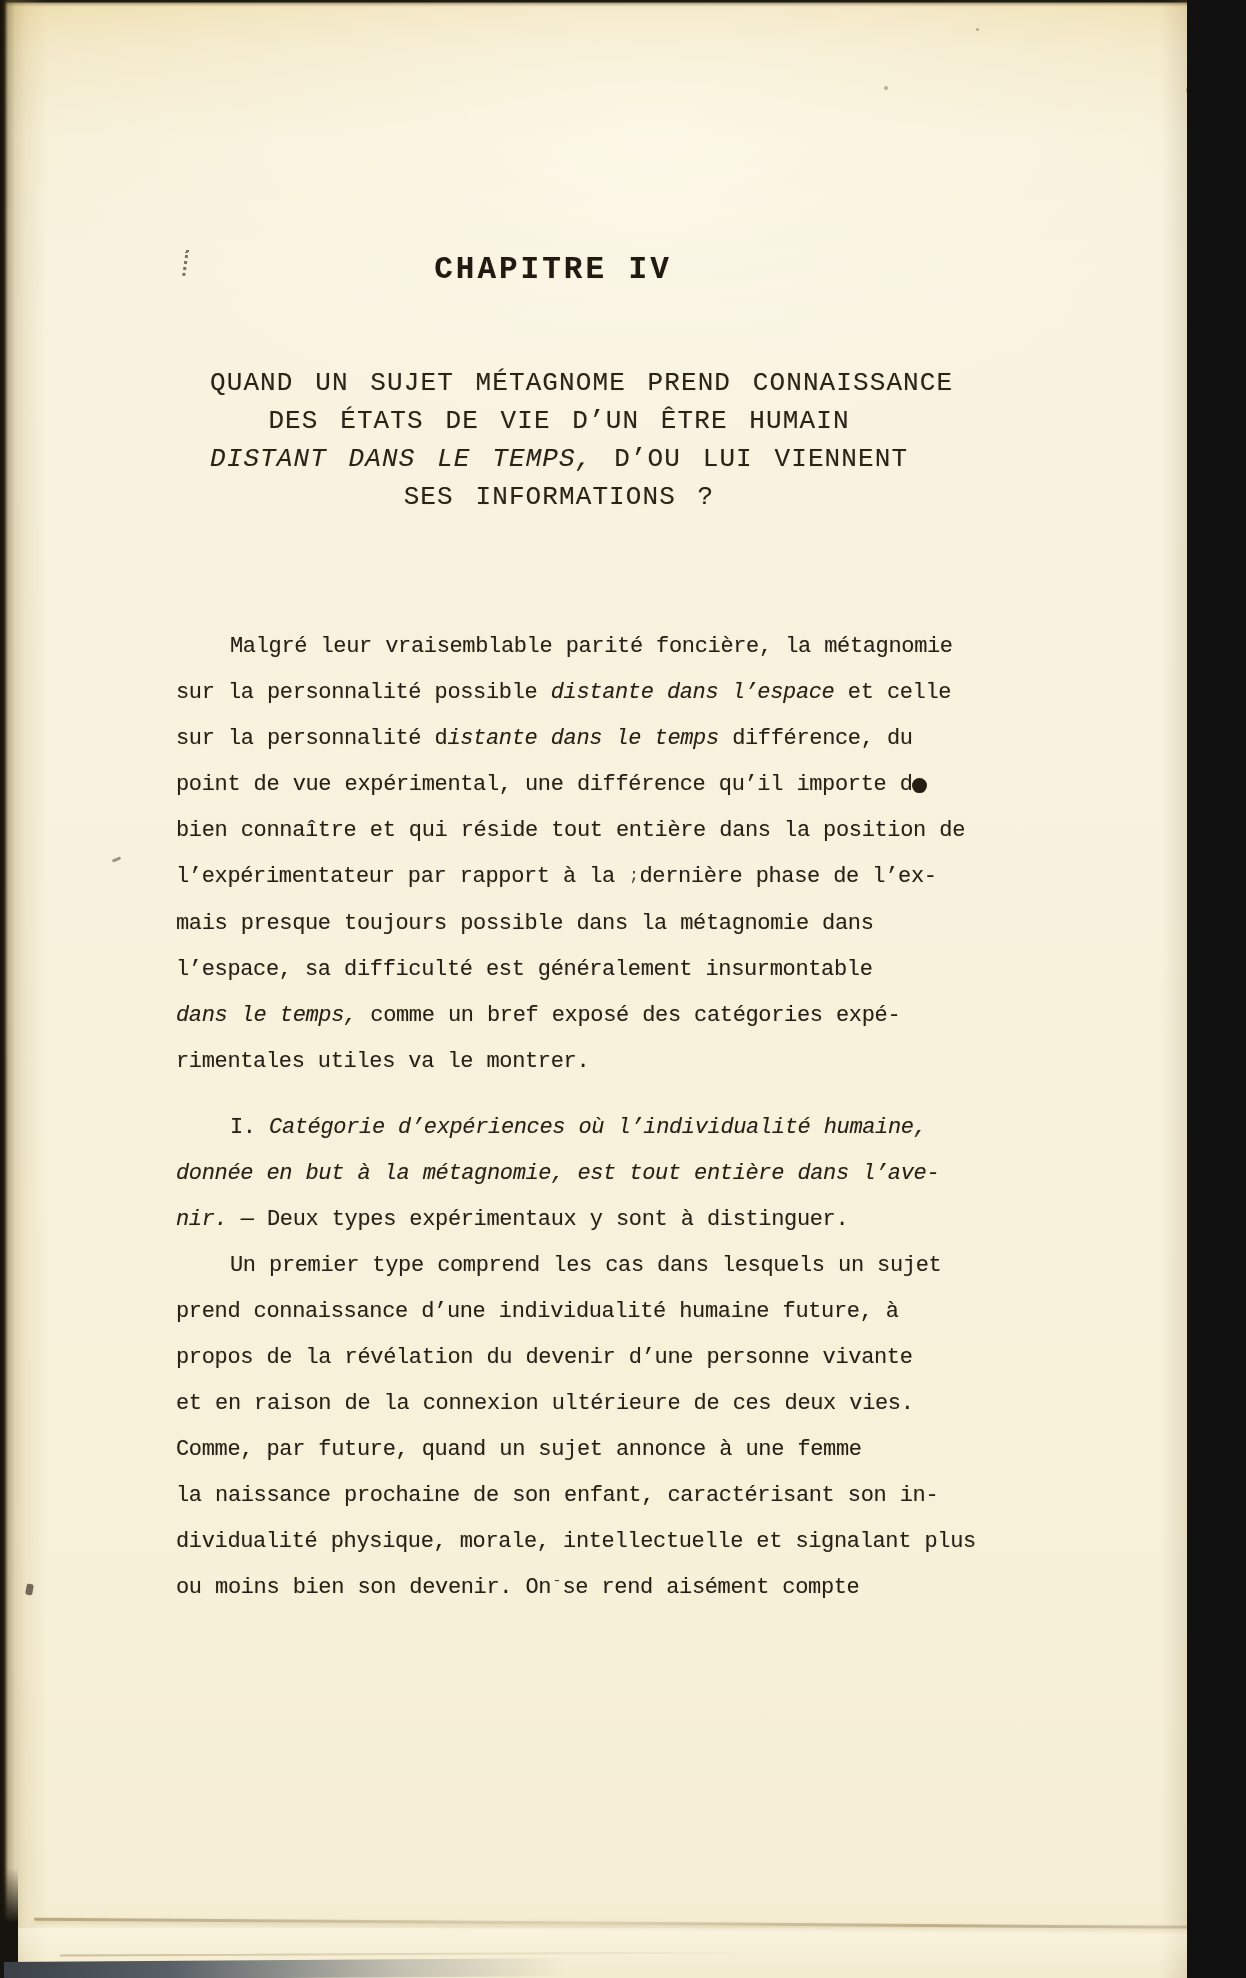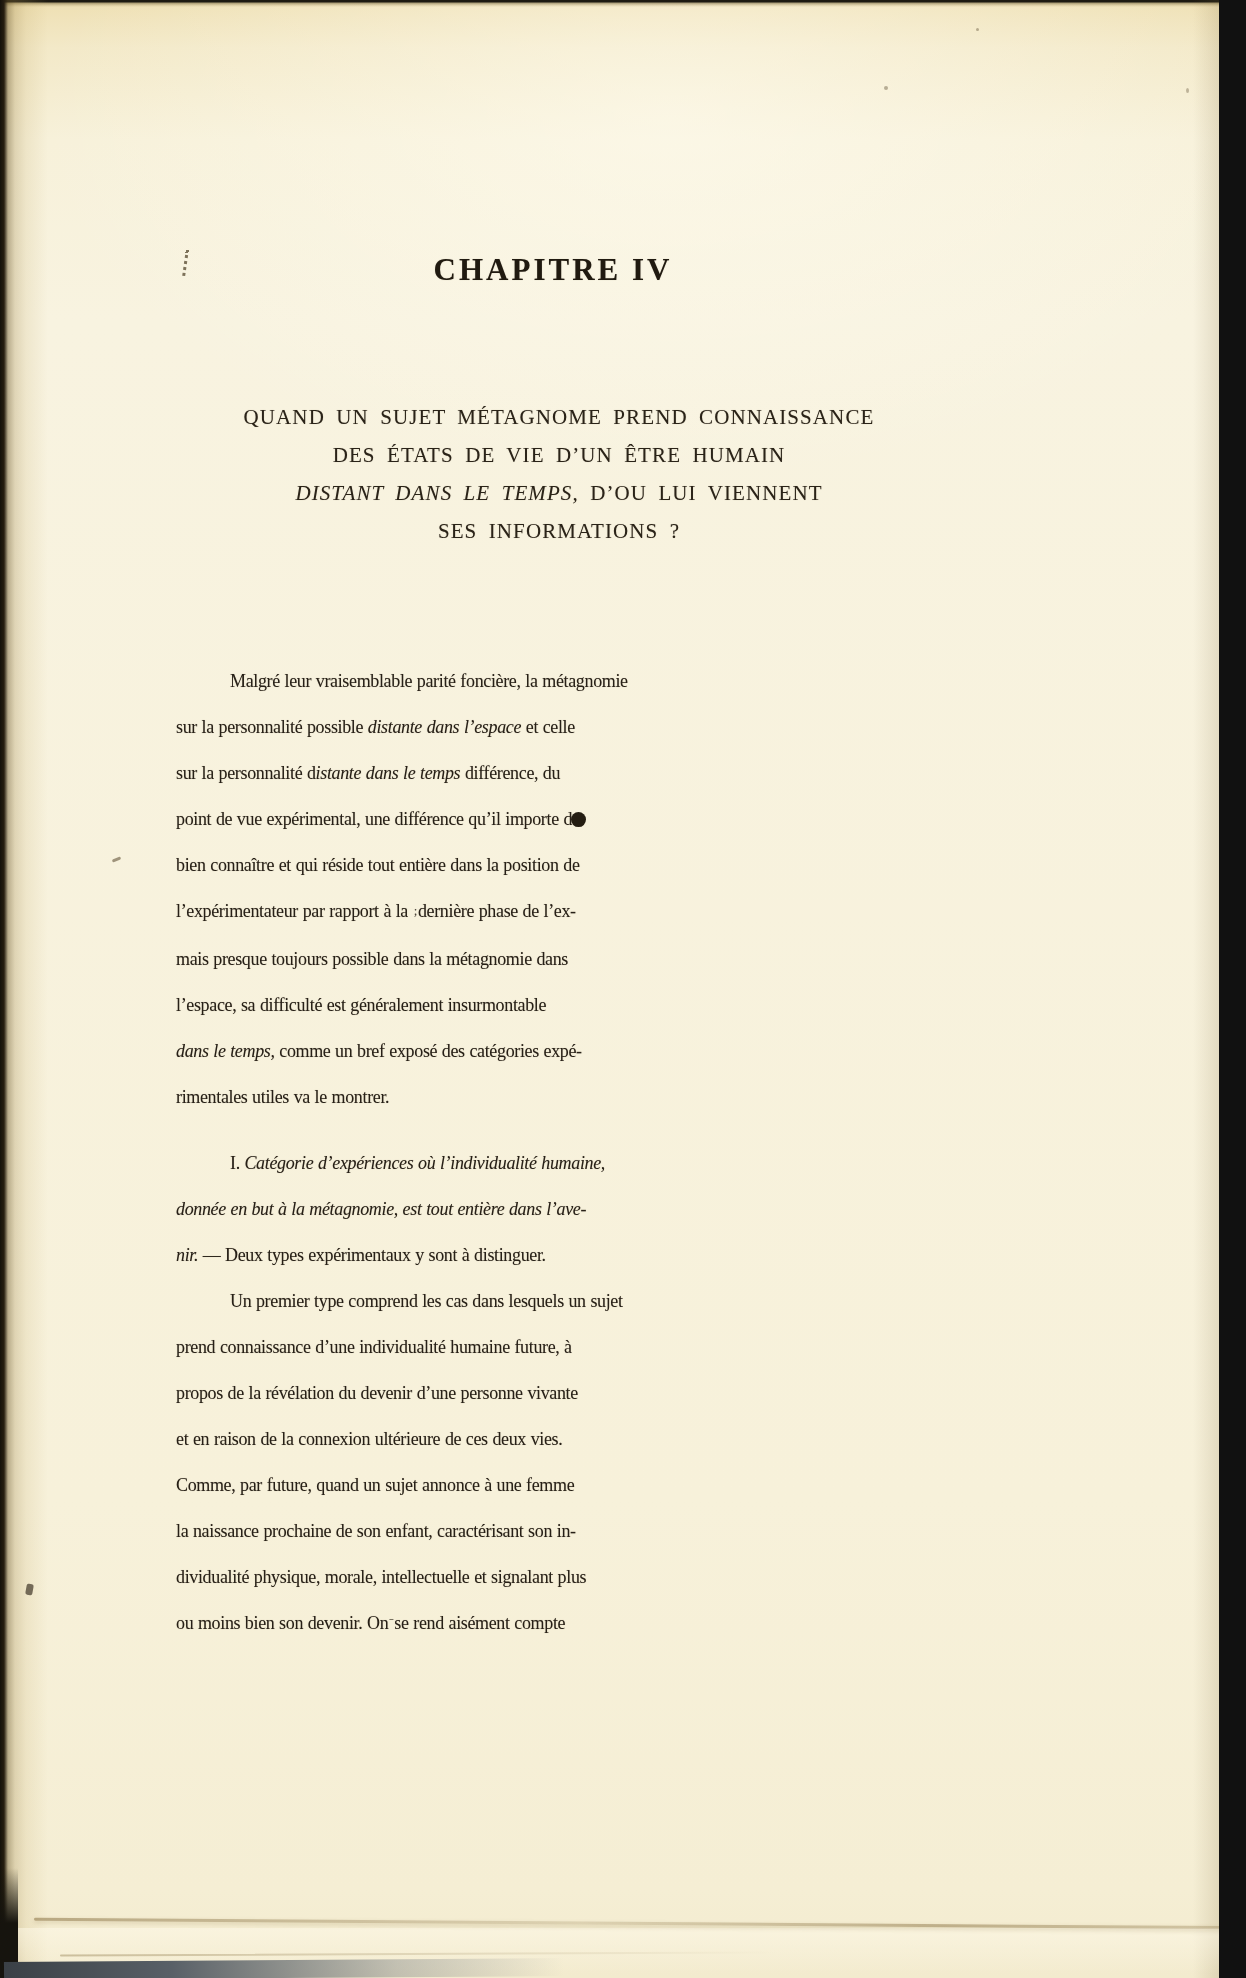--- a/index.html
+++ b/index.html
@@ -1,26 +1,25 @@
 <!DOCTYPE html>
 <html><head>
 <meta charset="utf-8">
 <style>
   html,body{margin:0;padding:0;background:#111;}
   .page{
     position:relative;
     width:1187px;height:1978px;
     margin:0;
     overflow:hidden;
-    font-family:Liberation Serif, serif;
+    font-family:Liberation Mono, monospace;
     color:#272017;
     background:
       radial-gradient(ellipse 900px 520px at 55% 6%, rgba(255,252,240,.55), transparent 70%),
       linear-gradient(180deg,#eedfb2 0px,#f3e9c8 48px,#f7f1da 140px,#f8f3e0 320px,#f7f1da 1500px,#f5eed4 1890px,#f3ebce 1978px);
-    padding-left: 32px;
   }
   .edge-top{position:absolute;left:0;top:0;width:100%;height:7px;
     background:linear-gradient(180deg,#1d1a12 0,#1d1a12 2px,rgba(110,95,55,.55) 3px,rgba(150,130,80,.25) 5px,rgba(150,130,80,0) 7px);}
   .edge-left{position:absolute;left:0;top:0;width:48px;height:100%;
     background:linear-gradient(90deg,#14110a 0,#261e10 4px,rgba(108,88,40,.45) 8px,rgba(160,135,75,.28) 15px,rgba(190,165,100,.16) 26px,rgba(200,175,110,0) 48px);}
   .edge-right{position:absolute;right:0;top:0;width:26px;height:100%;
     background:linear-gradient(270deg,rgba(120,100,55,.16),rgba(120,100,55,0));}
   .bottom-wave{position:absolute;left:34px;top:1922px;width:1212px;height:3px;border-radius:3px;
     background:linear-gradient(90deg,rgba(125,100,50,.5),rgba(125,100,50,.2) 45%,rgba(125,100,50,.45) 75%,rgba(125,100,50,.28));
     transform:rotate(.4deg);box-shadow:0 2px 4px rgba(140,115,60,.25);}
@@ -35,24 +34,24 @@
     transform:rotate(-.4deg);}
   .speck{position:absolute;background:#55452a;opacity:.55;}
   .speck.squiggle{width:0;height:26px;border-left:3px dotted #4a3c22;background:none;opacity:.7;transform:rotate(8deg);}
   .speck.dash{width:9px;height:3px;border-radius:2px;transform:rotate(-22deg);}
   .speck.blob{width:7px;height:11px;border-radius:2px;transform:rotate(10deg);opacity:.7;}
   .speck.dot{border-radius:50%;}
 
   .content{position:absolute;left:176px;top:252px;width:732px;text-shadow:0 0 1px rgba(60,45,25,.25);}
   .chapter-title{margin:0;padding-left:22px;font-size:31px;line-height:36px;font-weight:bold;
     letter-spacing:3px;text-align:center;color:#201a10;}
-  .subtitle{margin-top:110px;margin-left:34px;text-align:center;font-size:21px;line-height:38px;
+  .subtitle{margin-top:76px;margin-left:34px;text-align:center;font-size:26px;line-height:38px;
     letter-spacing:1.1px;word-spacing:5px;color:#2a2318;}
   .subtitle-line{white-space:nowrap;}
-  .body-text{margin-top:108px;font-size:18px;line-height:46px;letter-spacing:-0.35px;word-spacing:.5px;}
+  .body-text{margin-top:108px;font-size:22px;line-height:46px;letter-spacing:-0.35px;word-spacing:.5px;}
   .paragraph{margin:0;}
   .paragraph.space-before{margin-top:20px;}
   .line{white-space:nowrap;}
   .line.indent{padding-left:54px;}
   .seg-italic{font-style:italic;}
   .seg-stray{display:inline-block;font-size:.72em;opacity:.85;transform:translateY(-2px);margin:0 1px;}
   .seg-blot{position:relative;color:transparent;}
   .seg-blot::after{content:"";position:absolute;left:-1px;top:50%;transform:translateY(-46%);
     width:15px;height:15px;border-radius:50%;background:#241d12;}
 </style>

